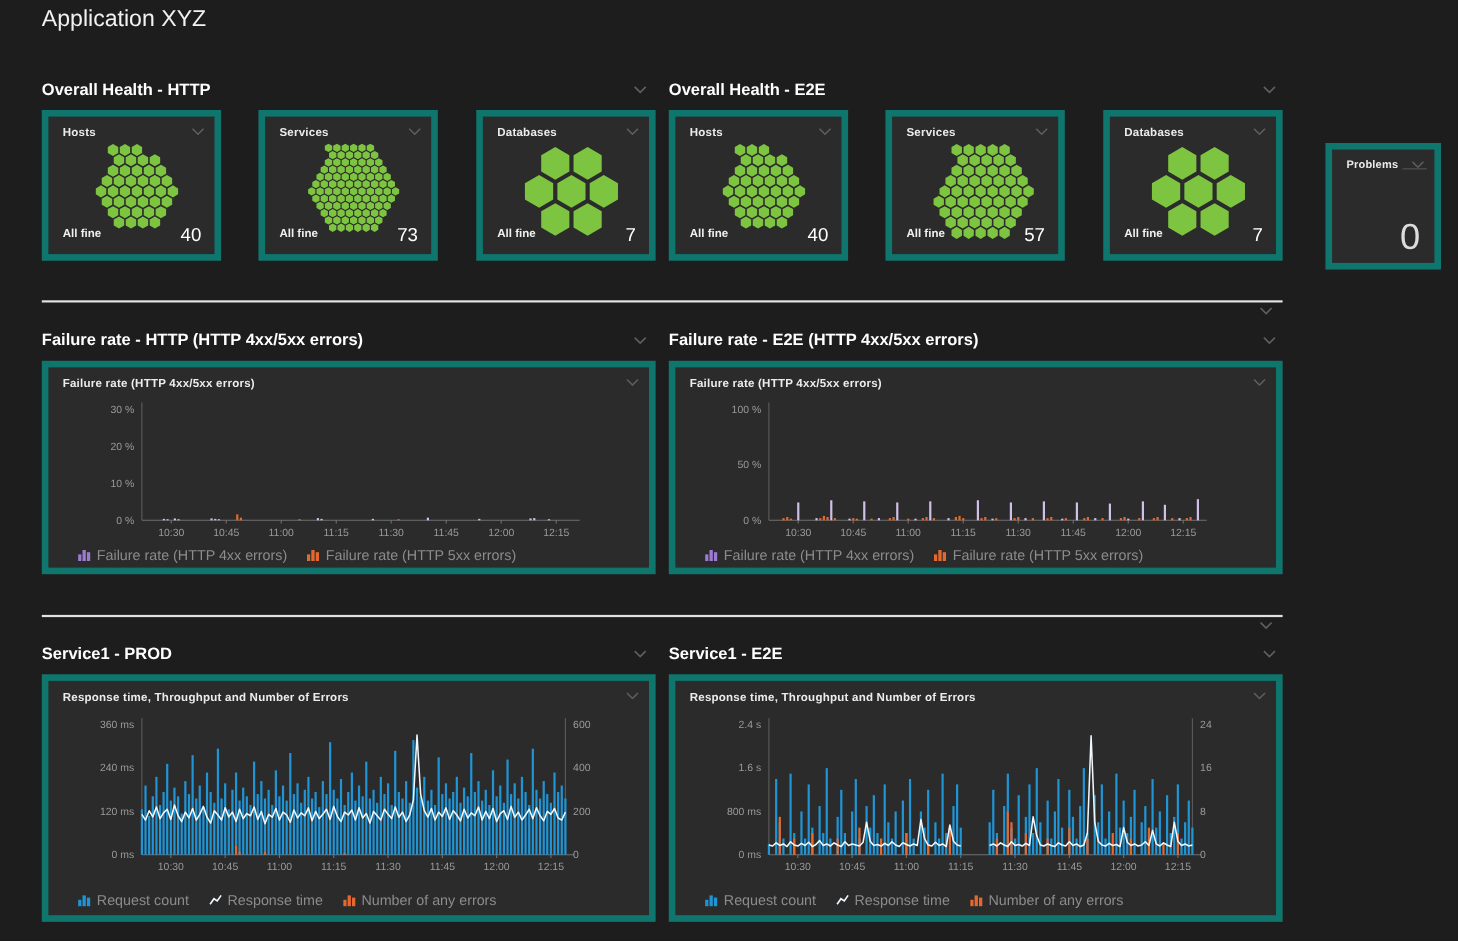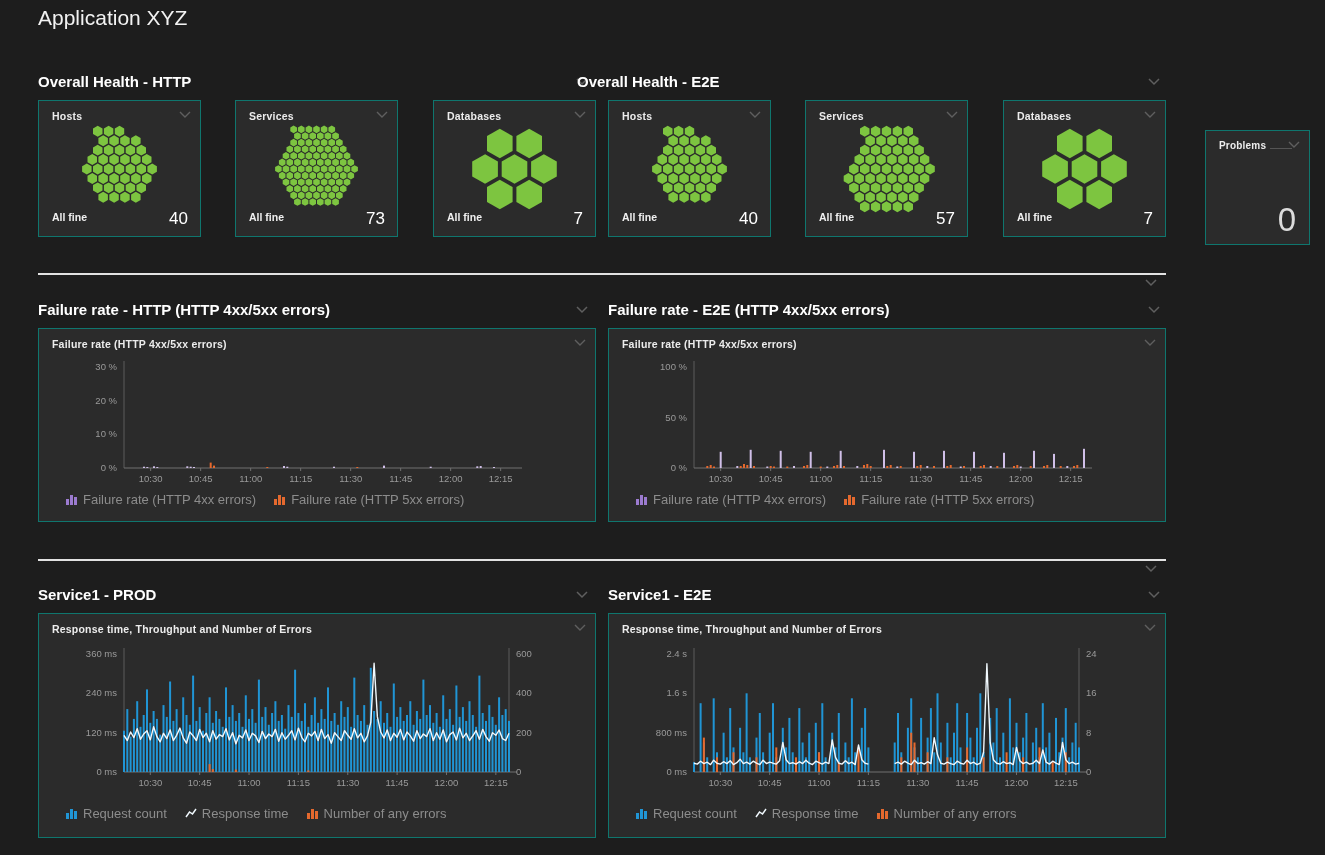--- a/index.html
+++ b/index.html
@@ -1,21 +1,21 @@
 <!DOCTYPE html>
 <html><head>
 <meta charset="utf-8">
 <style>
   html,body{margin:0;padding:0;}
   body{width:1325px;height:855px;background:#1d1d1d;font-family:"Liberation Sans","DejaVu Sans",sans-serif;position:relative;overflow:hidden;}
   #page-title{position:absolute;left:38px;top:6px;font-size:21px;color:#f2f2f2;font-weight:400;}
   .section-header{position:absolute;font-size:15px;font-weight:bold;color:#ffffff;}
   .chev{position:absolute;}
   .divider{position:absolute;left:38px;width:1128px;height:2px;background:#e2e2e2;}
-  .tile{position:absolute;background:#2b2b2b;border:1px solid #0f766e;box-sizing:border-box;text-align:right;}
+  .tile{position:absolute;background:#2b2b2b;border:6px solid #0f766e;box-sizing:border-box;text-align:right;}
   .tile-header{position:absolute;left:13px;top:9px;font-size:10.5px;font-weight:bold;color:#ececec;letter-spacing:.2px;white-space:nowrap;}
   .tile-chevron{position:absolute;right:9px;top:10px;}
   .hc-svg{position:absolute;left:0;top:22px;}
   .health-status{position:absolute;left:13px;bottom:13px;font-size:10.5px;font-weight:bold;color:#f0f0f0;margin-top:44px;}
   .health-count{position:absolute;right:12px;bottom:7px;font-size:17px;color:#ffffff;}
   .chart-svg{position:absolute;left:0;top:0;}
   .legend{position:absolute;left:27px;display:flex;gap:18px;align-items:center;font-size:13px;color:#8c8c8c;white-space:nowrap;}
   .legend-item{display:flex;align-items:center;gap:5px;}
   #problems-dash{position:absolute;left:64px;top:17px;width:22px;height:1px;background:#555;}
   .problems-value{position:absolute;right:13px;bottom:5px;font-size:33px;font-weight:300;color:#dcdcdc;}
@@ -23,21 +23,21 @@
 </style>
 </head>
 <body>
 
 <div id="page-title">Application XYZ</div>
 
 <div class="section-header" style="left:38px;top:73px">Overall Health - HTTP</div>
 <svg class="chev" style="left:575px;top:78px" width="14" height="8" viewBox="0 0 14 8">
     <path d="M2 1 L7 6 L12 1" stroke="#5f5f5f" stroke-width="1.5" fill="none"></path>
   </svg>
-<div class="section-header" style="left:577px;top:73px">Overall Health - E2E</div>
+<div class="section-header" style="left:608px;top:73px">Overall Health - E2E</div>
 <svg class="chev" style="left:1147px;top:78px" width="14" height="8" viewBox="0 0 14 8">
     <path d="M2 1 L7 6 L12 1" stroke="#5f5f5f" stroke-width="1.5" fill="none"></path>
   </svg>
 
 <div class="tile" id="tile-problems" style="left:1205px;top:130px;width:105px;height:115px">
   <div class="tile-header" style="font-size:10px">Problems</div>
   <span id="problems-dash"></span>
   <svg class="tile-chevron" width="12" height="7" viewBox="0 0 12 7">
       <path d="M1 1 L6 6 L11 1" stroke="#5f5f5f" stroke-width="1.4" fill="none"></path>
     </svg>

